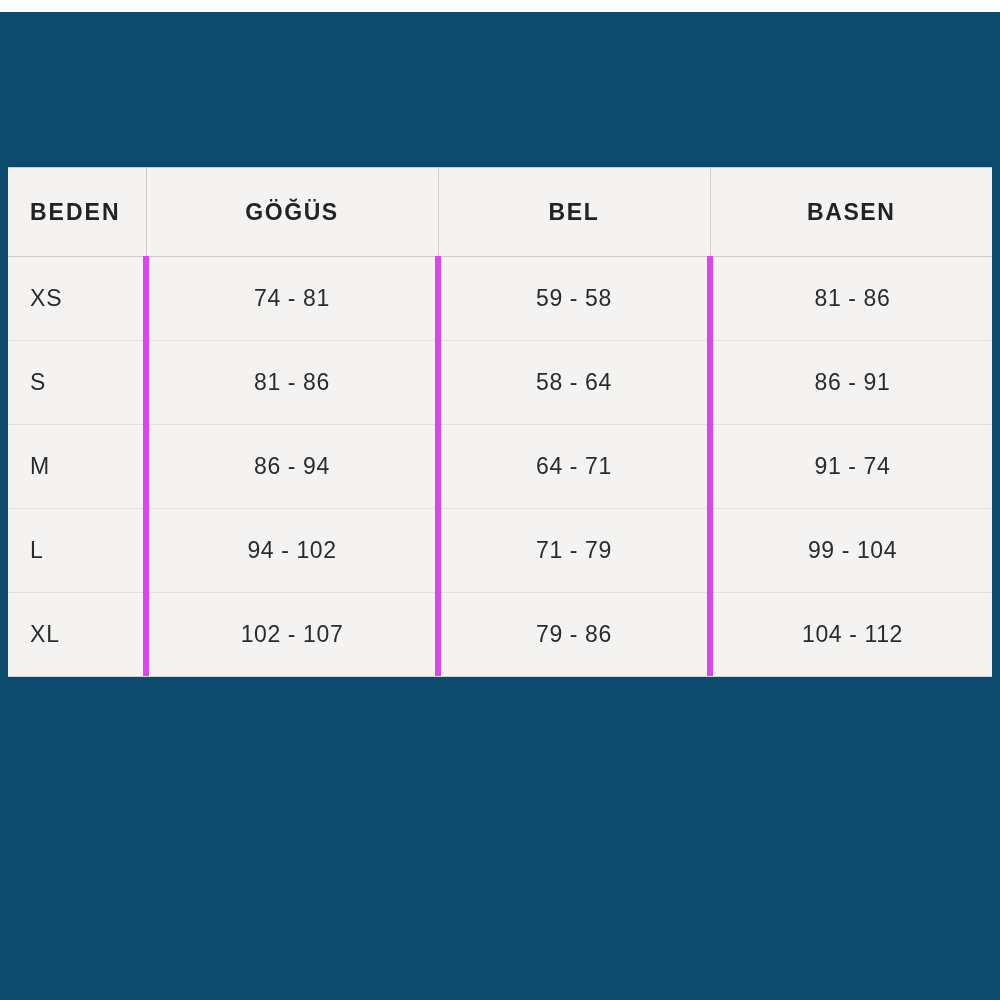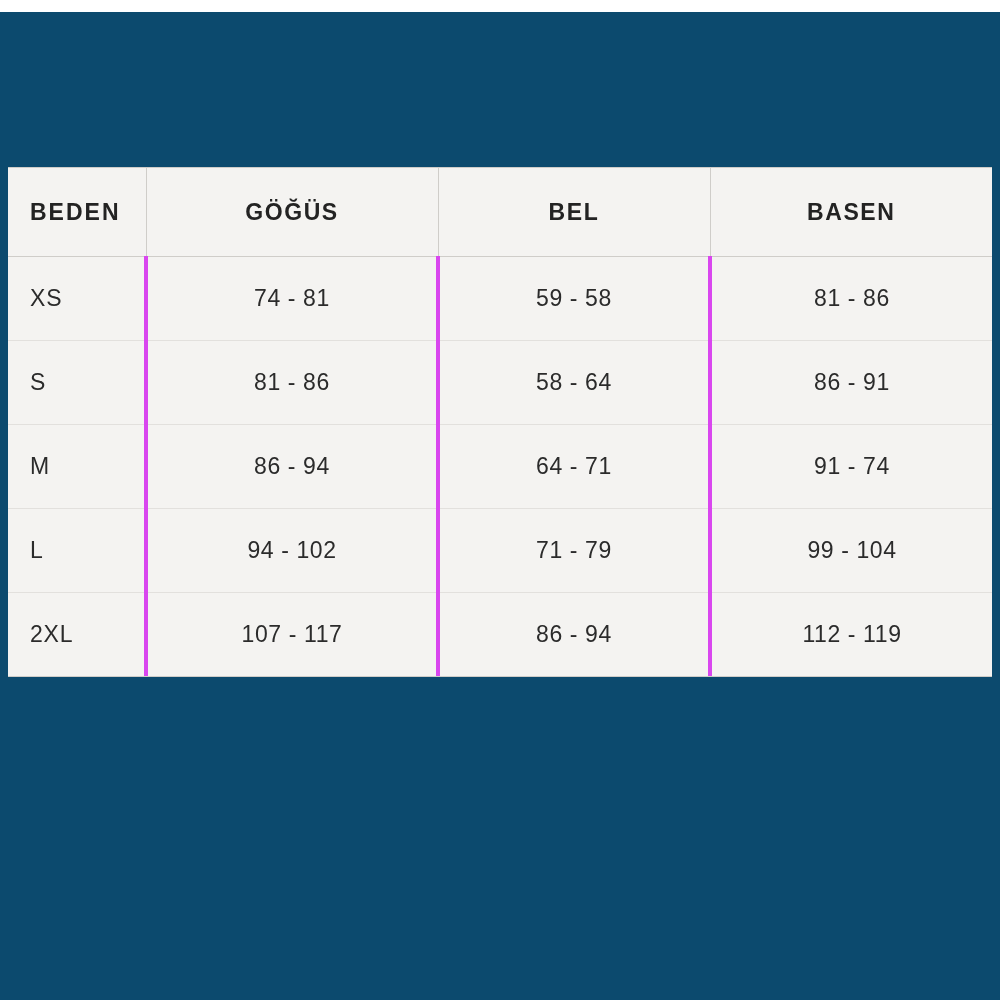--- a/index.html
+++ b/index.html
@@ -64,21 +64,21 @@
     padding-left: 22px;
     letter-spacing: 2px;
   }
   table.size-table tbody td {
     height: 83px;
     font-size: 23px;
     color: #2b2b2b;
     text-align: center;
     vertical-align: middle;
     border-bottom: 1px solid #e2e0dd;
-    border-right: 4px solid #d946ef;
+    border-right: 6px solid #d946ef;
     background: #f4f3f1;
     padding: 0;
     letter-spacing: 0.6px;
   }
   table.size-table tbody td:last-child {
     border-right: none;
   }
   table.size-table tbody td.td-size {
     text-align: left;
     padding-left: 22px;
@@ -128,22 +128,22 @@
           <td>64 - 71</td>
           <td>91 - 74</td>
         </tr>
         <tr>
           <td class="td-size">L</td>
           <td>94 - 102</td>
           <td>71 - 79</td>
           <td>99 - 104</td>
         </tr>
         <tr>
-          <td class="td-size">2XL</td>
-          <td>107 - 117</td>
-          <td>86 - 94</td>
-          <td>112 - 119</td>
+          <td class="td-size">XL</td>
+          <td>102 - 107</td>
+          <td>79 - 86</td>
+          <td>104 - 112</td>
         </tr>
       </tbody>
     </table>
   </div>
 
 </div>
 
 </body></html>

